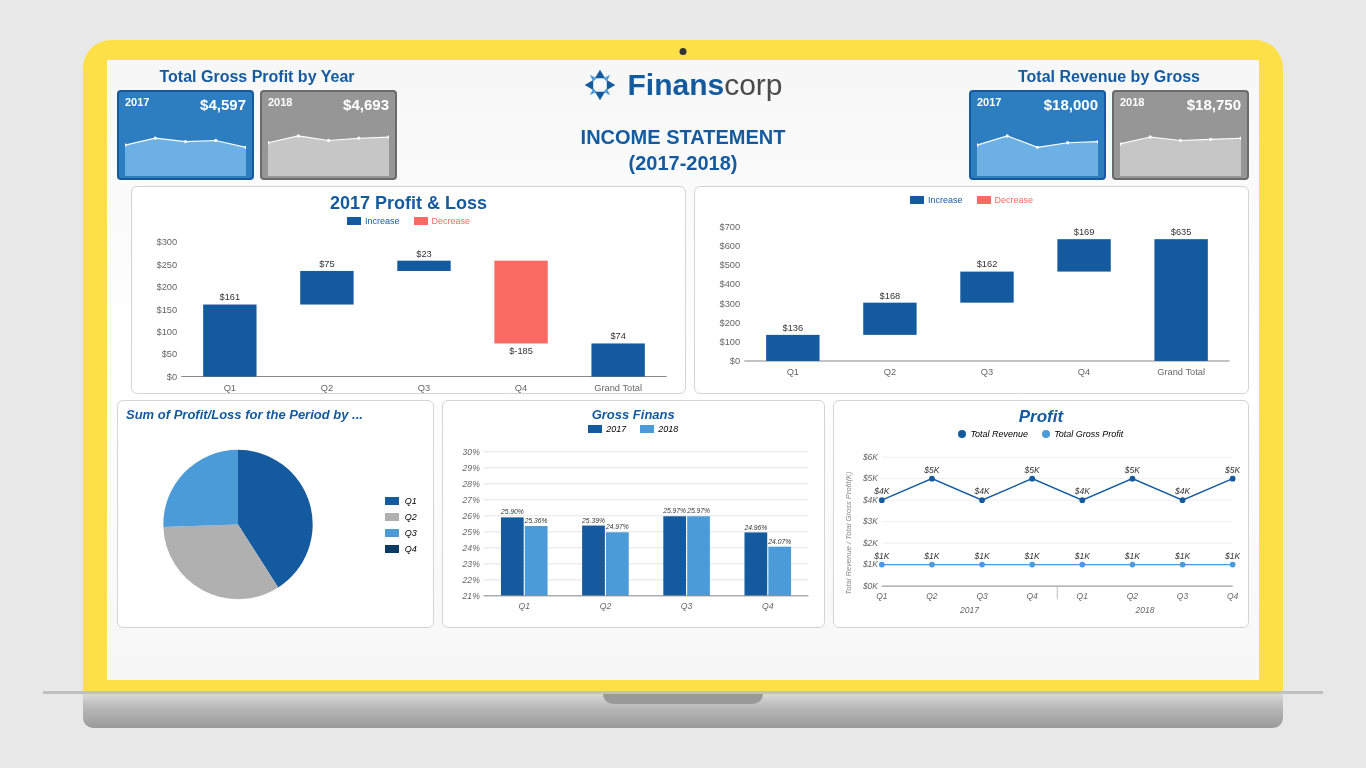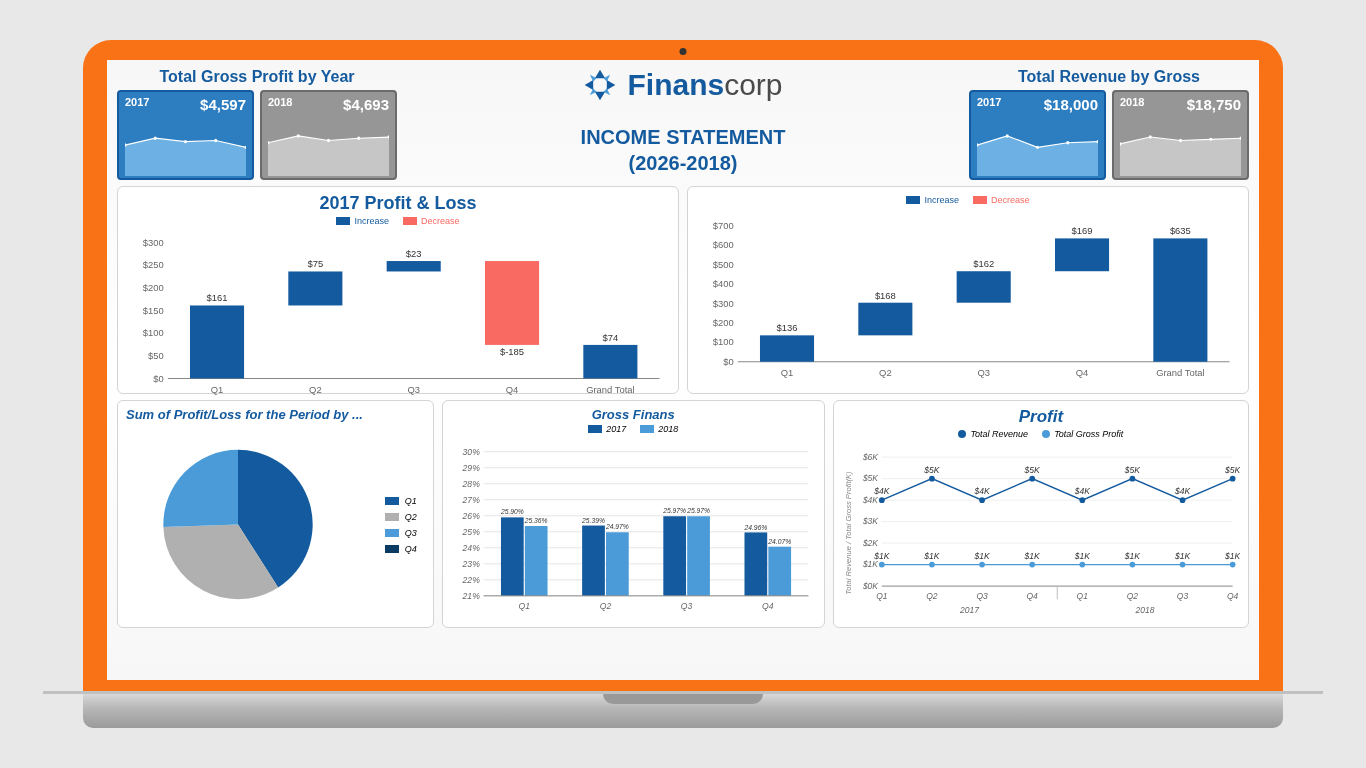--- a/index.html
+++ b/index.html
@@ -9,21 +9,21 @@
   display: flex;
   align-items: center;
   justify-content: center;
   min-height: 100vh;
 }
 .laptop {
   width: 1200px;
   position: relative;
 }
 .laptop-screen {
-  background: #f97316;
+  background: #fde047;
   border-radius: 28px 28px 0 0;
   padding: 20px 24px 14px 24px;
   position: relative;
 }
 .camera {
   position: absolute;
   top: 8px;
   left: 50%;
   transform: translateX(-50%);
   width: 7px;
@@ -129,20 +129,21 @@
   color: #145a9e;
   font-weight: bold;
   font-size: 20px;
   margin-top: 22px;
   line-height: 1.3;
 }
 .mid-row {
   display: flex;
   gap: 8px;
   height: 208px;
+  margin-left: 14px;
 }
 .bottom-row {
   display: flex;
   gap: 8px;
   height: 228px;
   font-style: italic;
 }
 .panel {
   flex: 1;
   border: 1px solid #d4d4d4;
@@ -266,21 +267,21 @@
               <polygon points="38,20 28,14 28,26" fill="#145a9e"></polygon>
               <polygon points="8,8 16,12 12,16" fill="#4a9bd8"></polygon>
               <polygon points="32,8 28,16 24,12" fill="#4a9bd8"></polygon>
               <polygon points="8,32 12,24 16,28" fill="#4a9bd8"></polygon>
               <polygon points="32,32 24,28 28,24" fill="#4a9bd8"></polygon>
             </svg>
             <span class="logo-text"><span class="bold">Finans</span><span>corp</span></span>
           </div>
           <div class="statement-title">
             <div>INCOME STATEMENT</div>
-            <div>(2026-2018)</div>
+            <div>(2017-2018)</div>
           </div>
         </div>
 
         <div class="kpi-group">
           <div class="kpi-title">Total Revenue by Gross</div>
           <div class="kpi-pair">
             <div class="kpi-card blue">
               <div class="kpi-head">
                 <span>2017</span>
                 <span class="kpi-value">$18,000</span>

